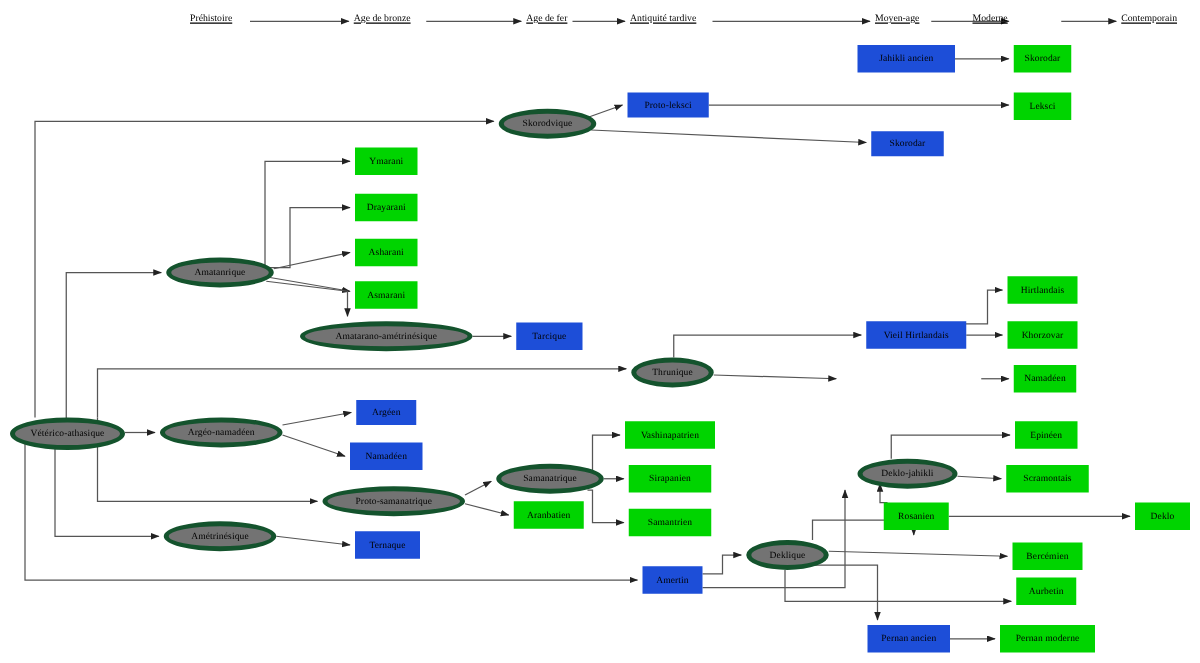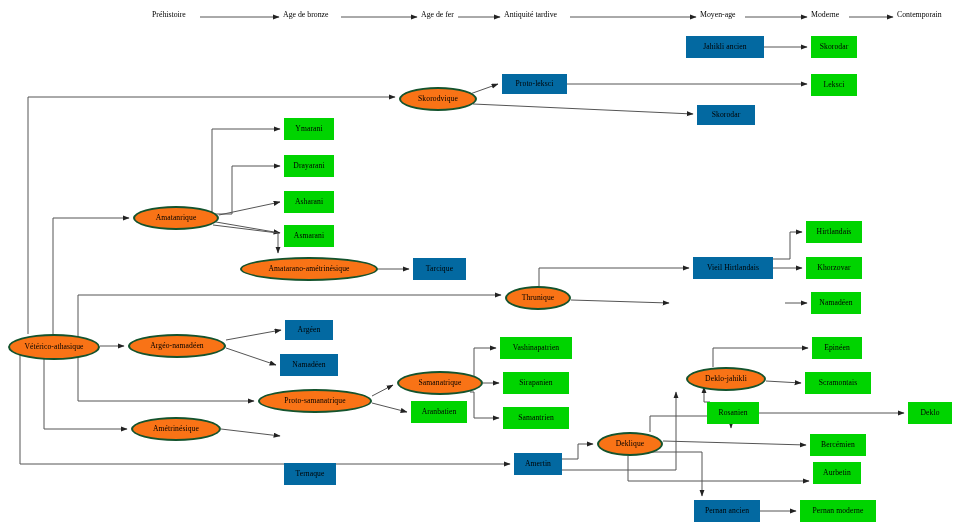--- a/index.html
+++ b/index.html
@@ -18,31 +18,32 @@
     text-align:center;
     font-size:7.6px;
     line-height:1.05;
     letter-spacing:.1px;
     box-sizing:border-box;
     white-space:nowrap;
     z-index:3;
   }
   .node.box{border:1px solid transparent;}
   .node.modern{background:#00d400;}
-  .node.historic{background:#0369a1;}
+  .node.historic{background:#1d4ed8;}
   .node.ellipse{
-    background:#f97316;
-    border:2px solid #14532d;
+    background:#737373;
+    border:4px solid #14532d;
     border-radius:50%;
   }
   .era{
     position:absolute;
     font-size:7.8px;
     white-space:nowrap;
     z-index:3;
+    text-decoration:underline;
   }
 </style>
 </head>
 <body>
 
 <div id="stage">
 
   <svg id="wires" viewBox="0 0 960 530" xmlns="http://www.w3.org/2000/svg">
     <defs>
       <marker id="arw" markerWidth="7" markerHeight="7" refX="6.4" refY="2.6" orient="auto" markerUnits="userSpaceOnUse">
@@ -109,21 +110,21 @@
       <path d="M562,470 L676,470 L676,392"></path>
       <path d="M760,511 L796,511"></path>
     </g>
   </svg>
 
   <div class="era" style="left:152px;top:10px;">Préhistoire</div>
   <div class="era" style="left:283px;top:10px;">Age de bronze</div>
   <div class="era" style="left:421px;top:10px;">Age de fer</div>
   <div class="era" style="left:504px;top:10px;">Antiquité tardive</div>
   <div class="era" style="left:700px;top:10px;">Moyen-age</div>
-  <div class="era" style="left:811px;top:10px;">Moderne</div>
+  <div class="era" style="left:778px;top:10px;">Moderne</div>
   <div class="era" style="left:897px;top:10px;">Contemporain</div>
 
   <div class="node ellipse" style="left:8px;top:334px;width:92px;height:26px;">Vétérico-athasique</div>
   <div class="node ellipse" style="left:399px;top:87px;width:78px;height:24px;">Skorodvique</div>
   <div class="node box historic" style="left:502px;top:74px;width:65px;height:20px;">Proto-leksci</div>
   <div class="node box historic" style="left:697px;top:105px;width:58px;height:20px;">Skorodar</div>
   <div class="node box historic" style="left:686px;top:36px;width:78px;height:22px;">Jahikli ancien</div>
   <div class="node box modern" style="left:811px;top:36px;width:46px;height:22px;">Skorodar</div>
   <div class="node box modern" style="left:811px;top:74px;width:46px;height:22px;">Leksci</div>
   <div class="node ellipse" style="left:133px;top:206px;width:86px;height:24px;">Amatanrique</div>
@@ -141,21 +142,21 @@
   <div class="node ellipse" style="left:128px;top:334px;width:98px;height:24px;">Argéo-namadéen</div>
   <div class="node box historic" style="left:285px;top:320px;width:48px;height:20px;">Argéen</div>
   <div class="node box historic" style="left:280px;top:354px;width:58px;height:22px;">Namadéen</div>
   <div class="node ellipse" style="left:258px;top:389px;width:114px;height:24px;">Proto-samanatrique</div>
   <div class="node ellipse" style="left:397px;top:371px;width:86px;height:24px;">Samanatrique</div>
   <div class="node box modern" style="left:500px;top:337px;width:72px;height:22px;">Vashinapatrien</div>
   <div class="node box modern" style="left:503px;top:372px;width:66px;height:22px;">Sirapanien</div>
   <div class="node box modern" style="left:503px;top:407px;width:66px;height:22px;">Samantrien</div>
   <div class="node box modern" style="left:411px;top:401px;width:56px;height:22px;">Aranbatien</div>
   <div class="node ellipse" style="left:131px;top:417px;width:90px;height:24px;">Amétrinésique</div>
-  <div class="node box historic" style="left:284px;top:425px;width:52px;height:22px;margin-top:38px;">Ternaque</div>
+  <div class="node box historic" style="left:284px;top:425px;width:52px;height:22px;">Ternaque</div>
   <div class="node ellipse" style="left:686px;top:367px;width:80px;height:24px;">Deklo-jahikli</div>
   <div class="node box modern" style="left:812px;top:337px;width:50px;height:22px;">Epinéen</div>
   <div class="node box modern" style="left:805px;top:372px;width:66px;height:22px;">Scramontais</div>
   <div class="node box modern" style="left:707px;top:402px;width:52px;height:22px;">Rosanien</div>
   <div class="node box modern" style="left:908px;top:402px;width:44px;height:22px;">Deklo</div>
   <div class="node ellipse" style="left:597px;top:432px;width:66px;height:24px;">Deklique</div>
   <div class="node box modern" style="left:810px;top:434px;width:56px;height:22px;">Bercémien</div>
   <div class="node box modern" style="left:813px;top:462px;width:48px;height:22px;">Aurbetin</div>
   <div class="node box historic" style="left:514px;top:453px;width:48px;height:22px;">Amertin</div>
   <div class="node box historic" style="left:694px;top:500px;width:66px;height:22px;">Pernan ancien</div>

